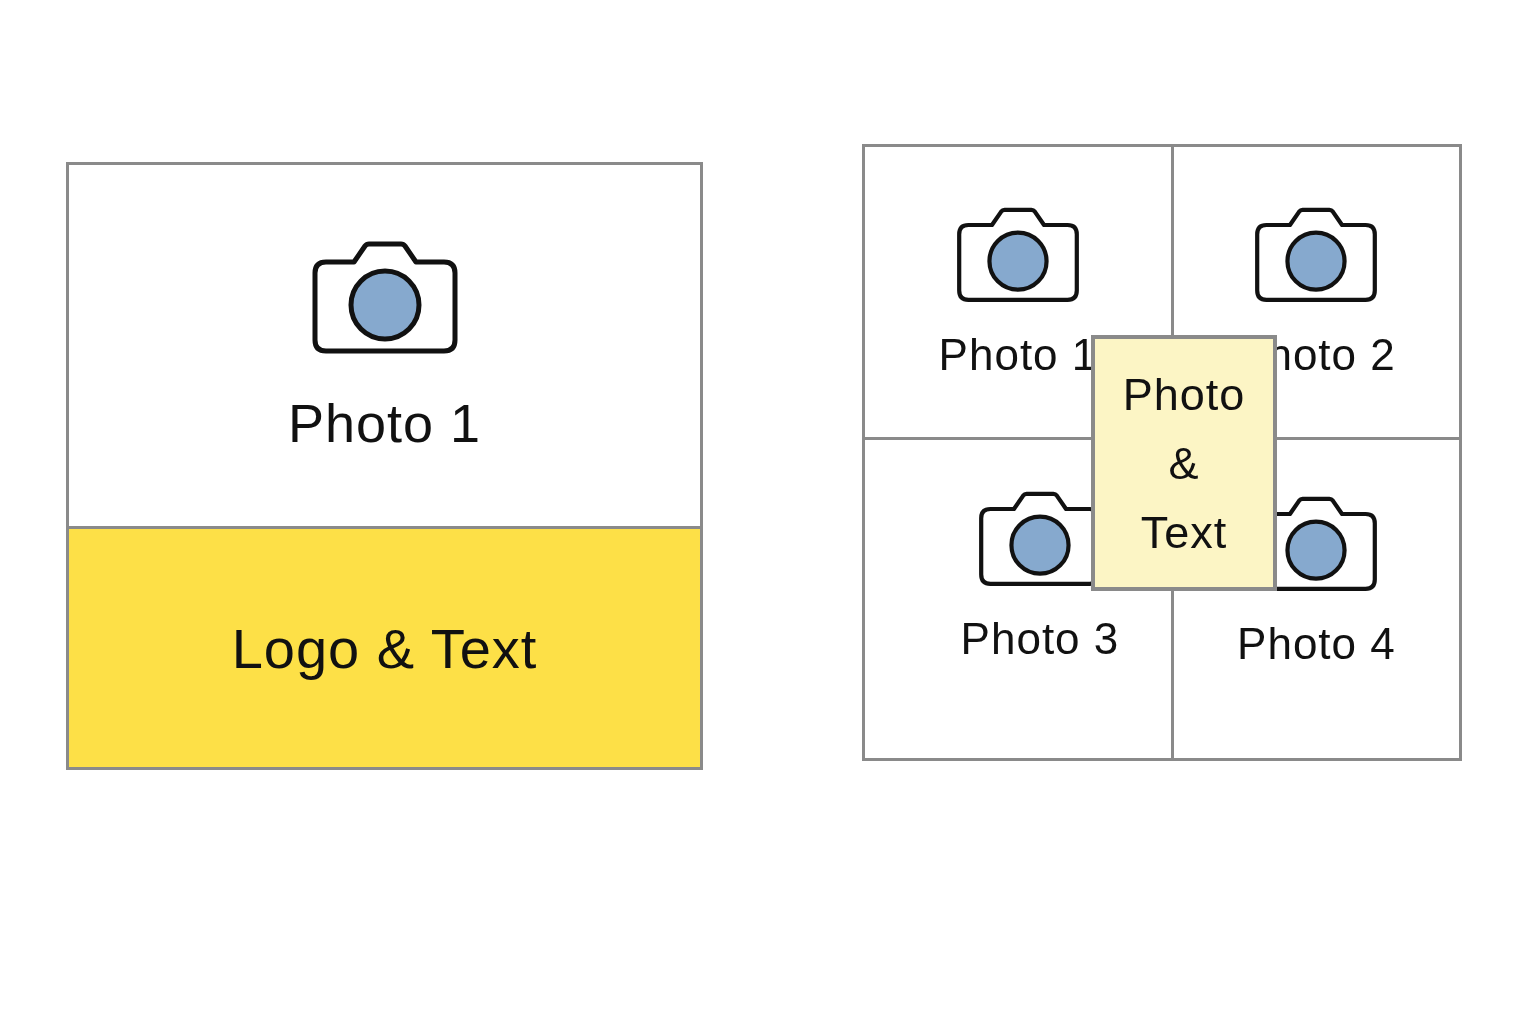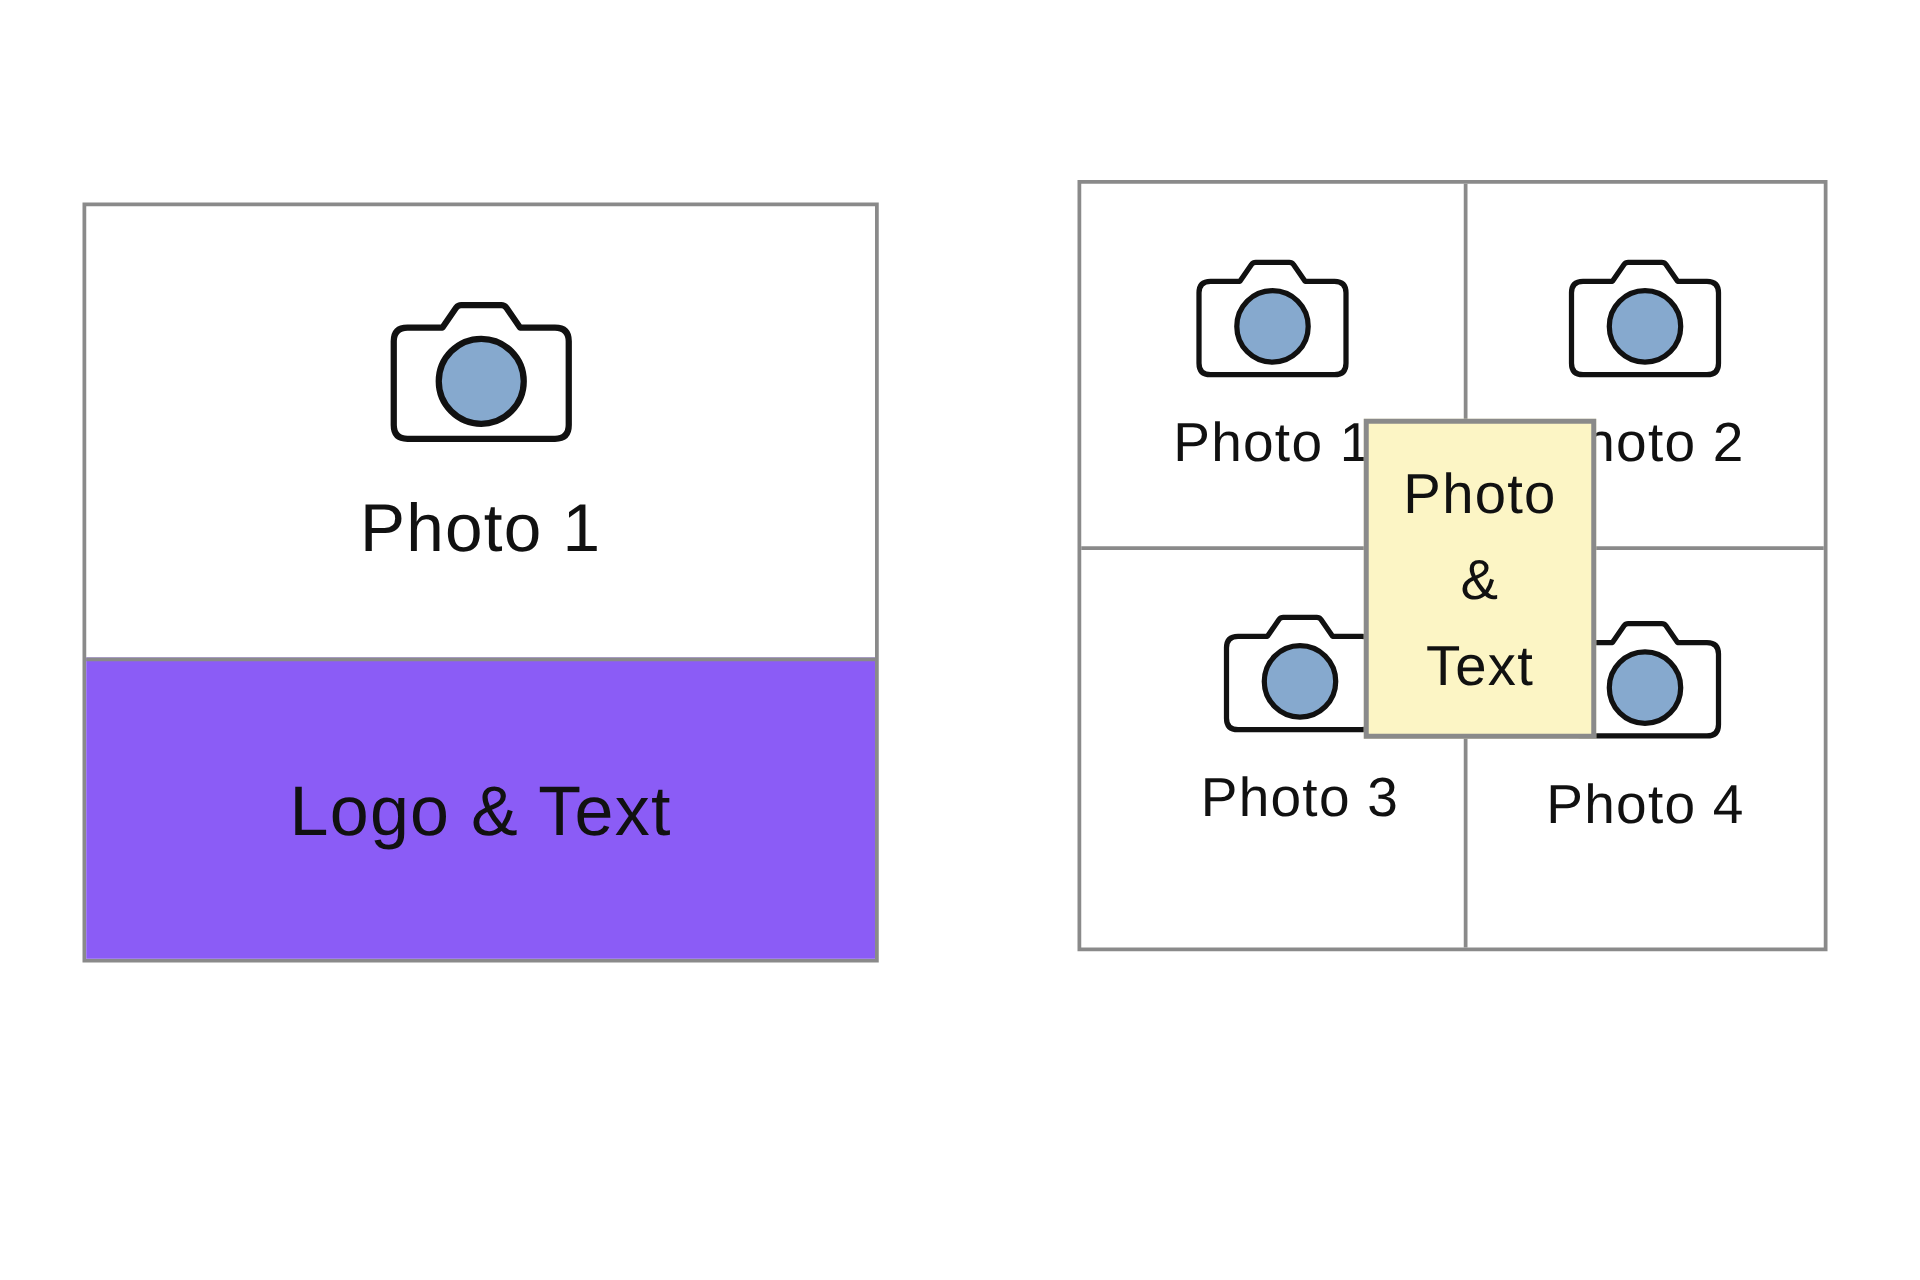--- a/index.html
+++ b/index.html
@@ -44,21 +44,21 @@
     box-sizing: border-box;
     display: flex;
     flex-direction: column;
     align-items: center;
     justify-content: center;
     gap: 36px;
   }
   .template-a .slot-label { font-size: 54px; }
   .template-a .logo-section {
     flex: 1;
-    background: #8b5cf6;
+    background: #fde047;
     border-top: 3px solid #8a8a8a;
     display: flex;
     align-items: center;
     justify-content: center;
     font-size: 56px;
     font-weight: 500;
     letter-spacing: 1px;
   }
 
   

